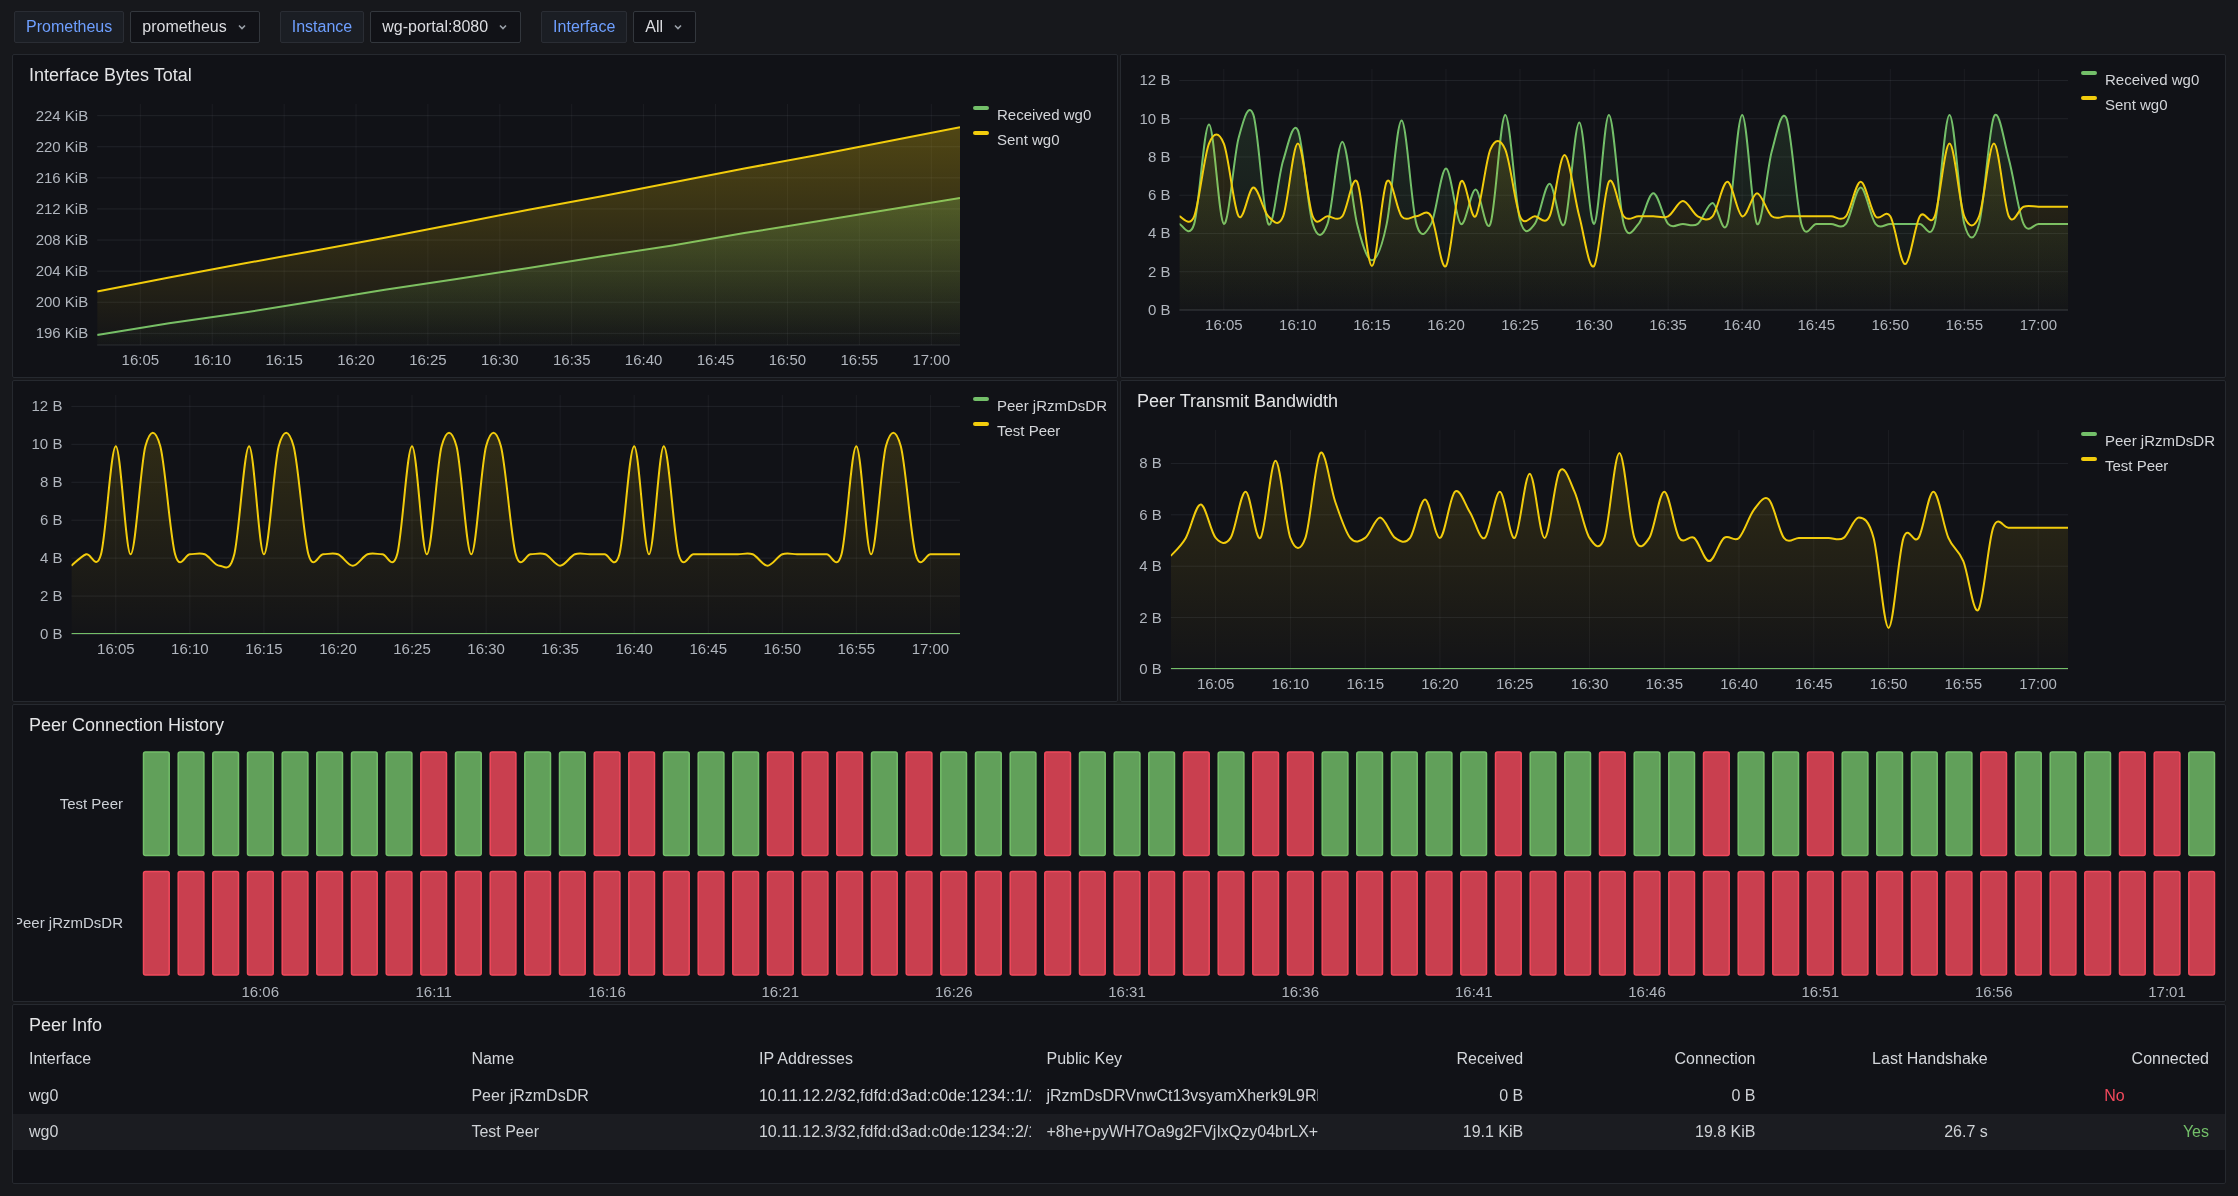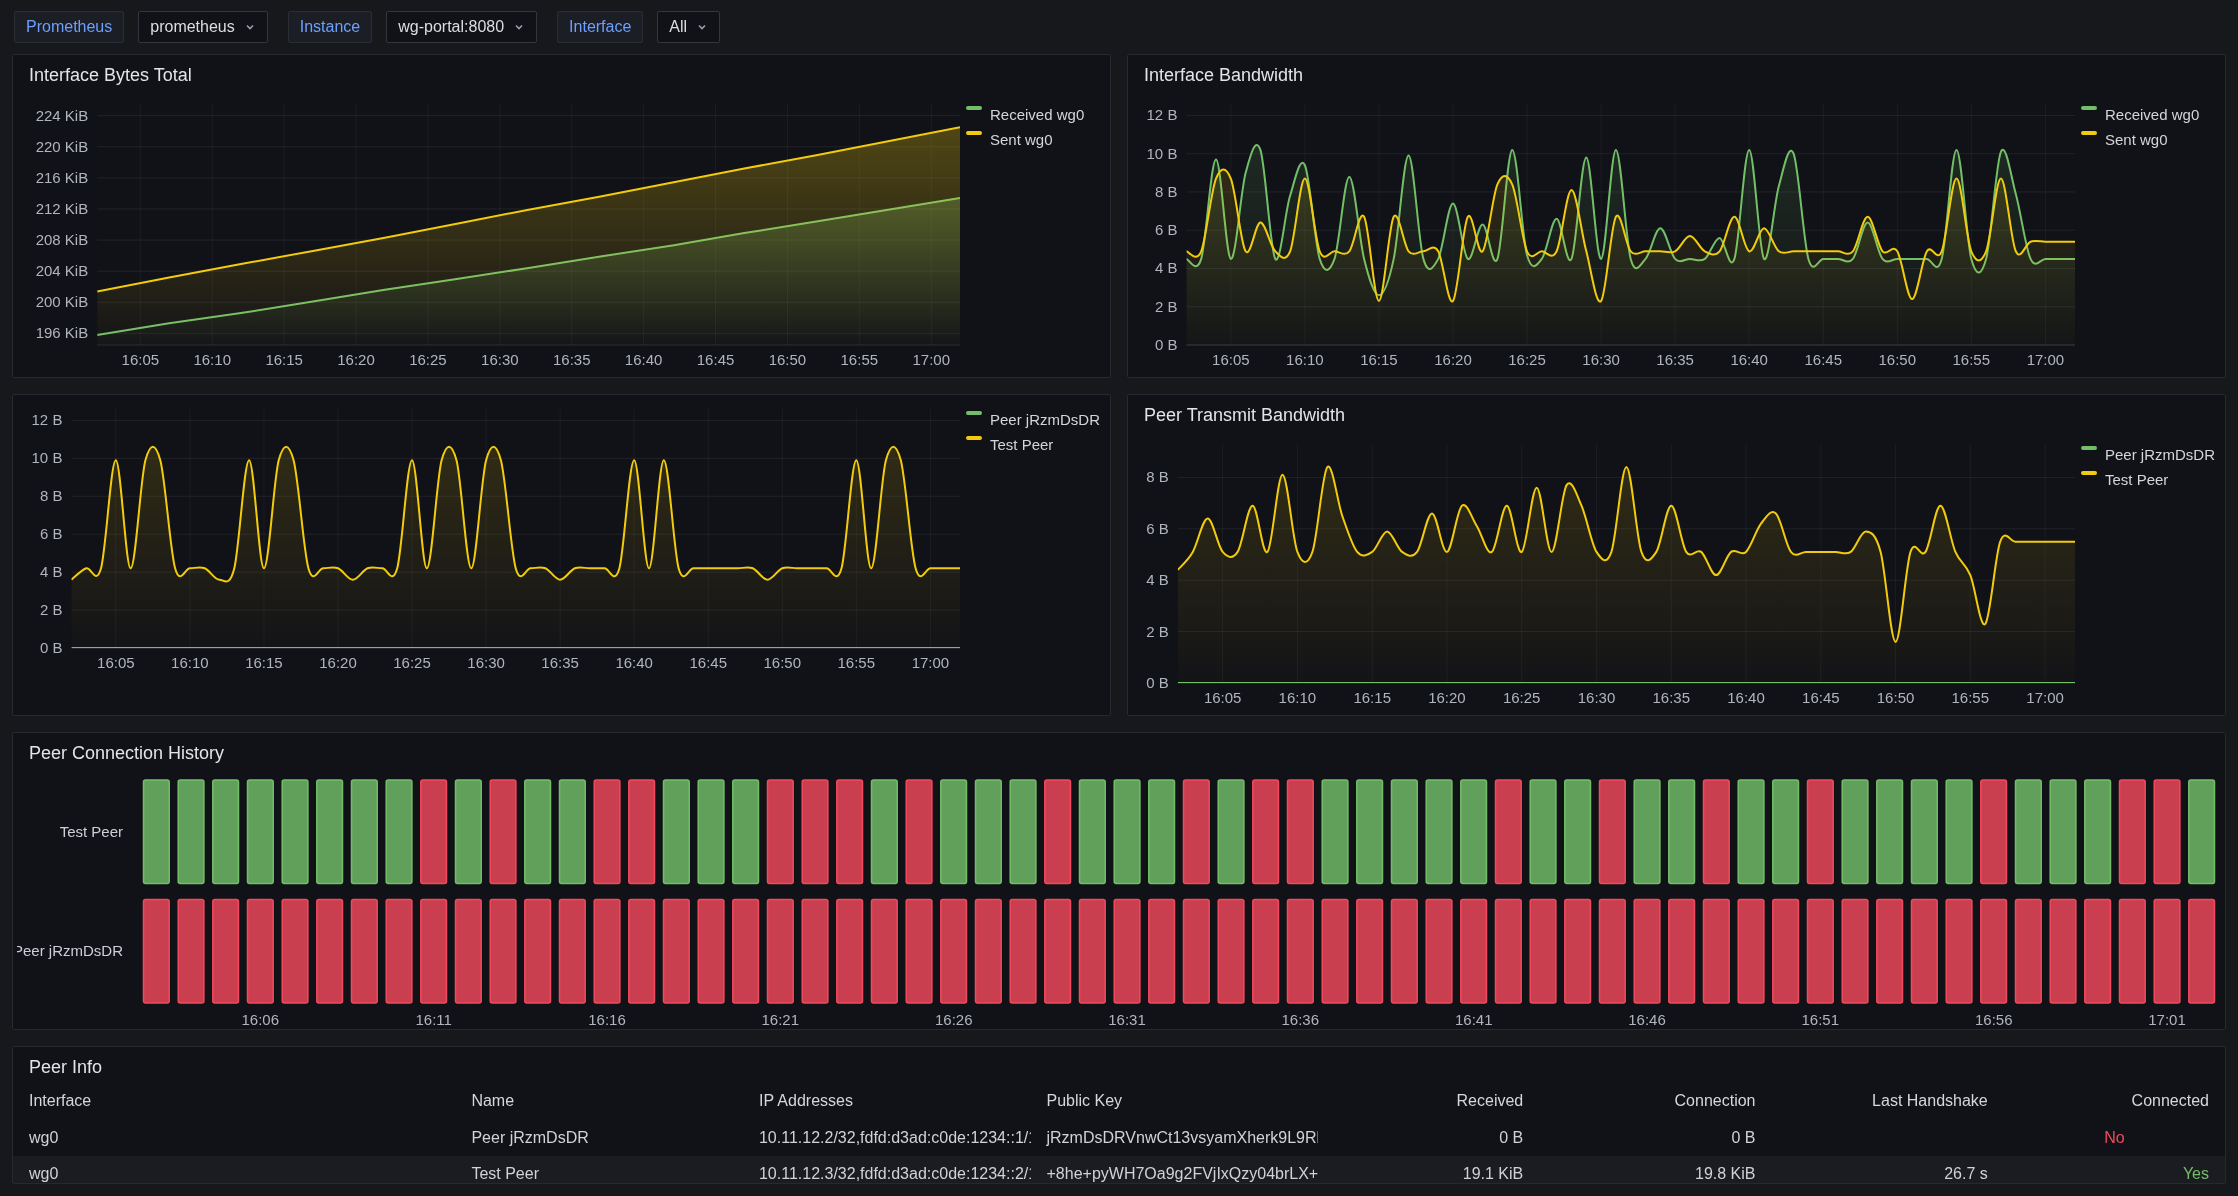--- a/index.html
+++ b/index.html
@@ -1,25 +1,25 @@
 <!DOCTYPE html>
 <html><head>
 <meta charset="utf-8">
 <style>
   *{margin:0;padding:0;box-sizing:border-box}
   html,body{width:2238px;height:1196px;overflow:hidden;background:#17181c;
     font-family:"Liberation Sans",sans-serif;color:#d8d9da}
   .toolbar{display:flex;align-items:center;gap:20px;padding:11px 14px;height:54px}
-  .var-group{display:flex;align-items:center;gap:14px}
+  .var-group{display:flex;align-items:center;gap:6px}
   .var-label{height:32px;display:flex;align-items:center;padding:0 11px;background:#1b1e24;
     border:1px solid #2a2d34;border-radius:2px;color:#6e9fff;font-size:16px;font-weight:500}
   .var-value{height:32px;display:flex;align-items:center;gap:9px;padding:0 11px;background:#111217;
     border:1px solid #33373d;border-radius:2px;color:#dcdde1;font-size:16px;cursor:pointer}
   .dash{display:grid;grid-template-columns:1fr 1fr;grid-template-rows:324px 322px 298px 1fr;
-    gap:16px;padding:0 12px 12px;height:1142px}
+    gap:2px;padding:0 12px 12px;height:1142px}
   .panel{background:#111217;border:1px solid #26292f;border-radius:2px;display:flex;
     flex-direction:column;min-width:0;min-height:0}
   .panel.wide{grid-column:1/3}
   .panel-title{font-size:18px;font-weight:500;color:#e3e4e6;padding:10px 16px 4px;flex:0 0 auto;cursor:pointer}
   .chart-row{flex:1;display:flex;min-height:0;padding:2px 10px 6px 6px}
   .chart{flex:1;min-width:0;position:relative}
   .legend{flex:0 0 134px;padding-top:14px;display:flex;flex-direction:column;gap:8px}
   .legend-item{display:flex;gap:8px;font-size:15px;color:#d3d5d9;cursor:pointer}
   .legend-swatch{width:16px;height:4px;border-radius:2px;flex:0 0 auto}
   .status-wrap{flex:1;min-height:0;padding:4px 12px 4px 4px}
@@ -139,21 +139,20 @@
           </div>
           <div class="legend-item">
             <span class="legend-swatch" style="background: rgb(242, 204, 12);"></span>
             <span>Sent wg0</span>
           </div>
         </div>
     </div>
   </section>
 
   <section class="panel">
-    <h2 class="panel-title">Interface Bandwidth</h2>
     <div class="chart-row">
       <div class="chart"><svg width="949" height="279">
             <g>
               <line x1="52.4" x2="941" y1="253" y2="253" stroke="rgba(204,210,220,0.09)"></line>
               <text x="43.4" y="258" text-anchor="end" fill="#b0b5bd" font-size="15">0 B</text>
               <line x1="52.4" x2="941" y1="214.74603174603175" y2="214.74603174603175" stroke="rgba(204,210,220,0.09)"></line>
               <text x="43.4" y="219.74603174603175" text-anchor="end" fill="#b0b5bd" font-size="15">2 B</text>
               <line x1="52.4" x2="941" y1="176.4920634920635" y2="176.4920634920635" stroke="rgba(204,210,220,0.09)"></line>
               <text x="43.4" y="181.4920634920635" text-anchor="end" fill="#b0b5bd" font-size="15">4 B</text>
               <line x1="52.4" x2="941" y1="138.2380952380952" y2="138.2380952380952" stroke="rgba(204,210,220,0.09)"></line>

